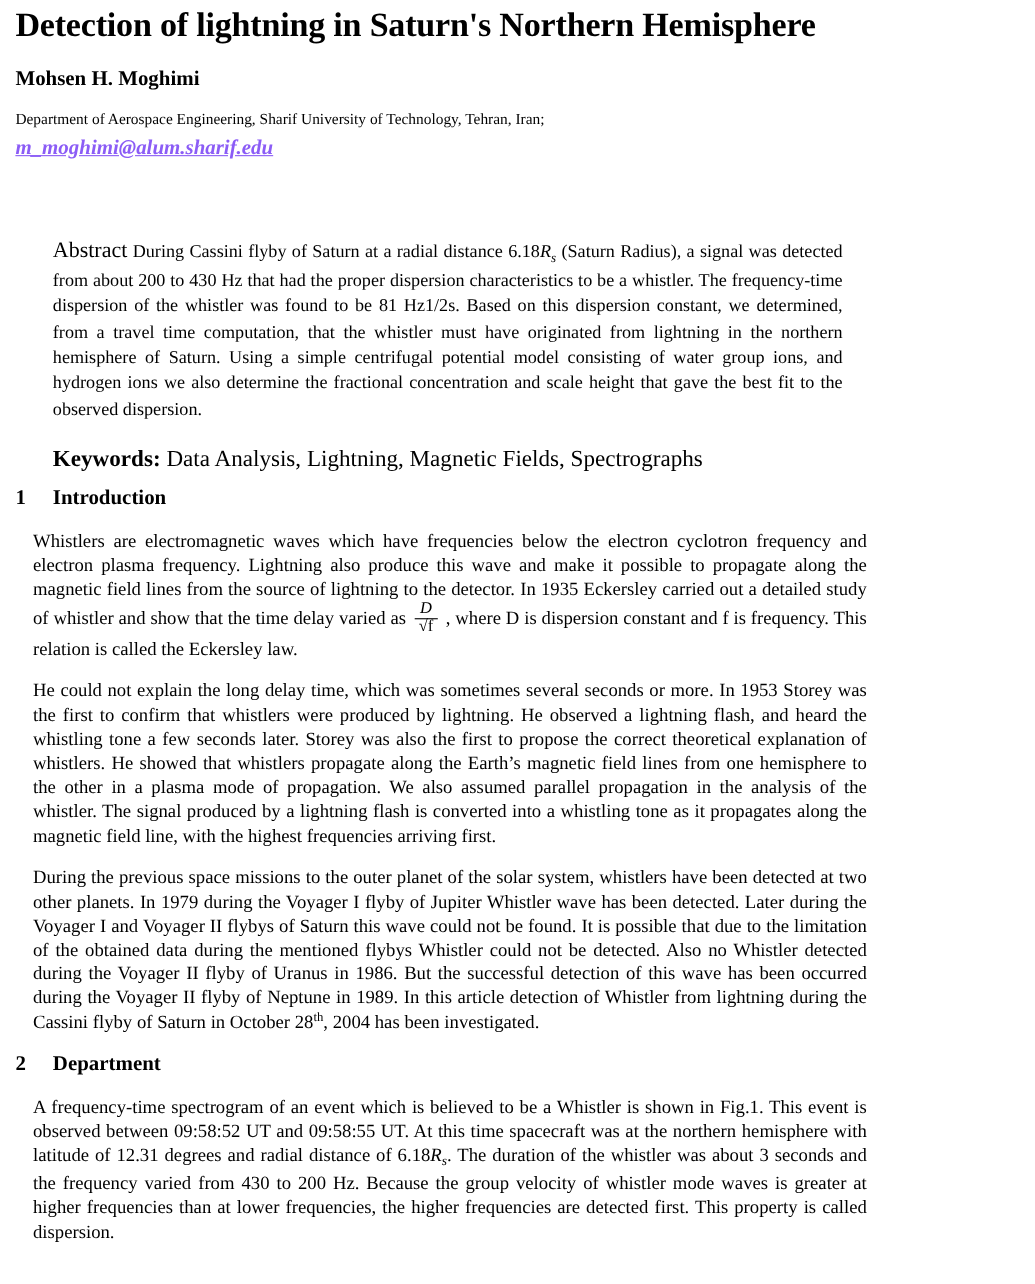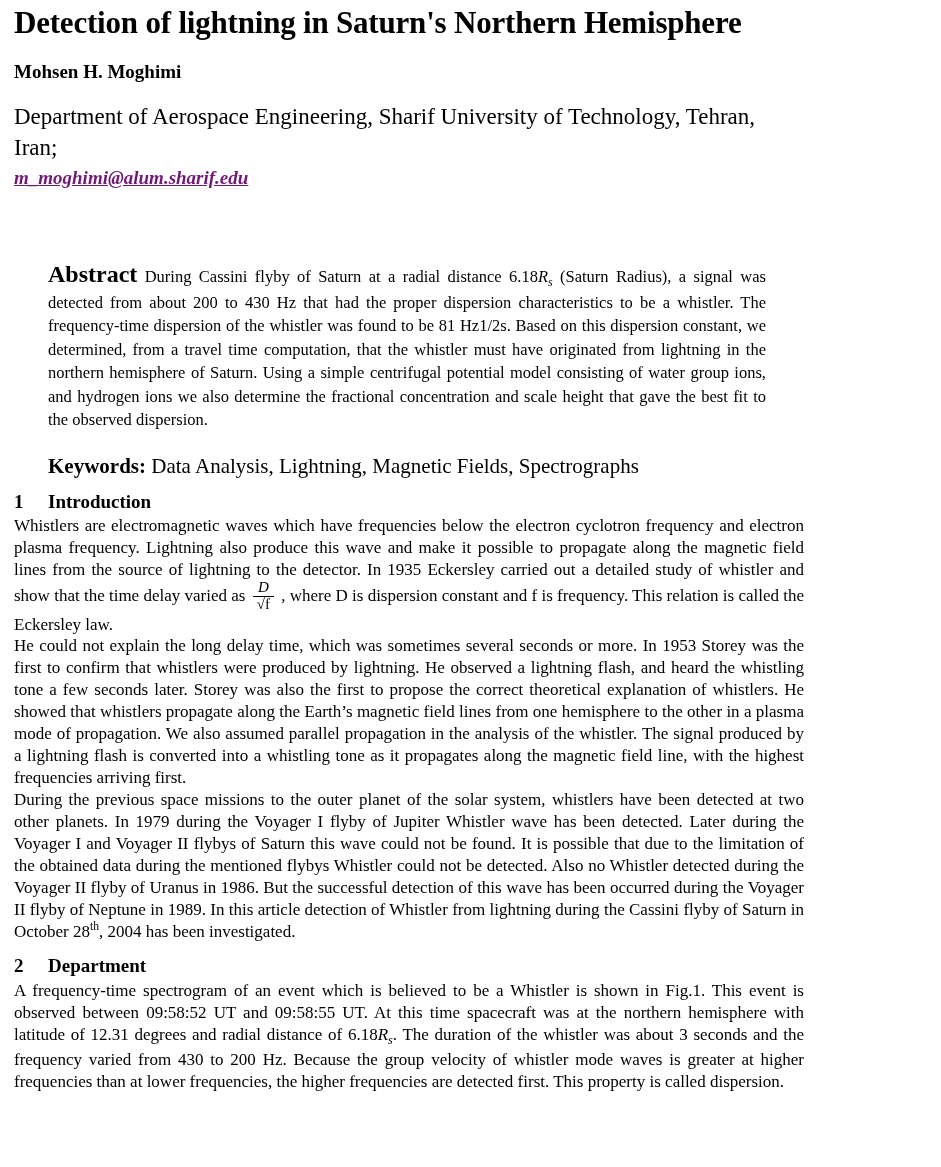--- a/index.html
+++ b/index.html
@@ -26,46 +26,46 @@
     line-height: 1.12;
     margin: 0 0 20px 0;
     letter-spacing: -0.2px;
   }
   .author {
     font-size: 19px;
     margin: 0 0 18px 0;
     font-weight: bold;
   }
   .affil {
-    font-size: 23px;
+    font-size: 14px;
     margin: 0 0 4px 0;
     line-height: 1.35;
   }
   .email {
     font-size: 19px;
     font-style: italic;
     font-weight: bold;
-    color: #701a75;
+    color: #8b5cf6;
     text-decoration: underline;
     margin: 0;
     display: inline-block;
     text-align: center;
   }
   .gap {
     height: 68px;
   }
   .abstract-block {
     margin: 0 38px 0 34px;
     font-size: 16.5px;
     line-height: 1.42;
     text-align: justify;
   }
   .abstract-block .lead {
-    font-weight: bold;
-    font-size: 24px;
+    font-weight: normal;
+    font-size: 20px;
   }
   .keywords {
     margin: 22px 38px 0 34px;
     font-size: 21px;
   }
   .keywords .kw-label {
     font-weight: bold;
   }
   h2.section {
     font-size: 19px;
@@ -74,21 +74,21 @@
     line-height: 1.2;
   }
   h2.section .num {
     display: inline-block;
     width: 34px;
   }
   p.body {
     font-size: 17px;
     line-height: 1.29;
     text-align: justify;
-    margin: 0;
+    margin: 16px;
   }
   .frac {
     display: inline-block;
     vertical-align: middle;
     text-align: center;
     font-style: italic;
     font-size: 15px;
     line-height: 1.05;
     margin: 0 3px;
     position: relative;

